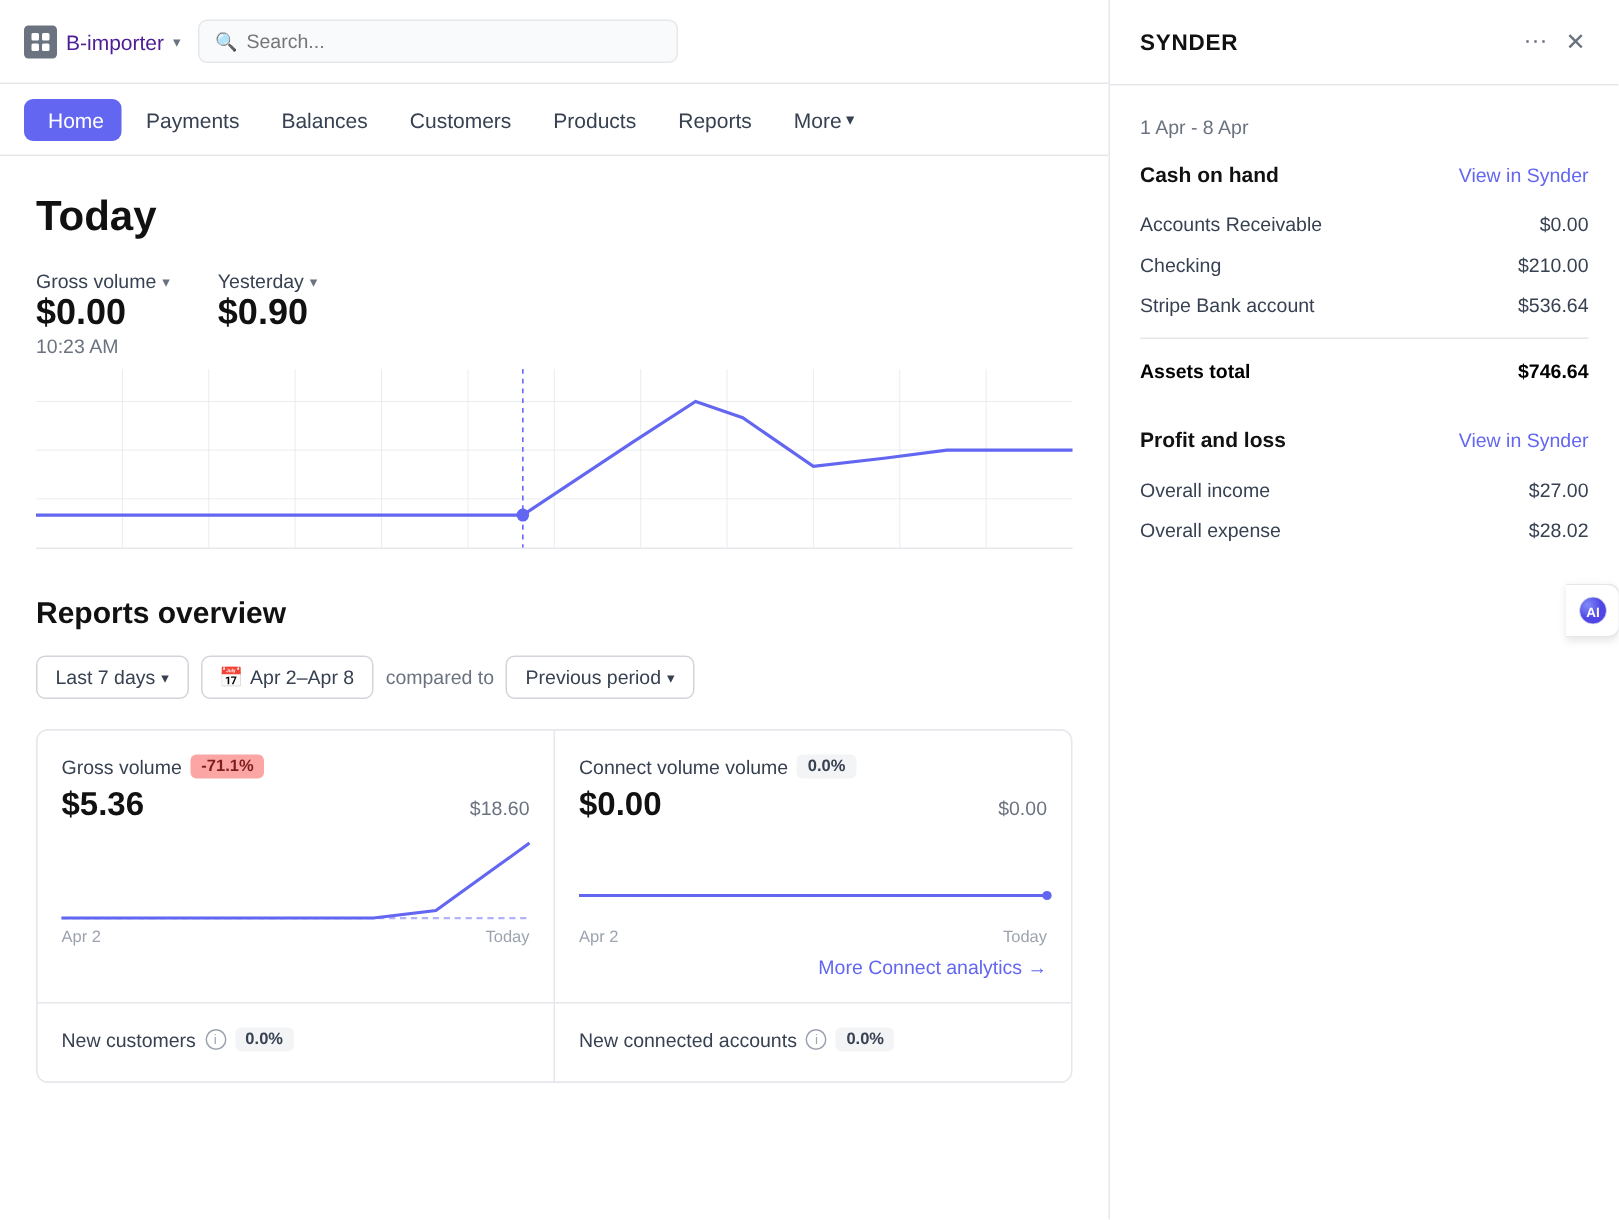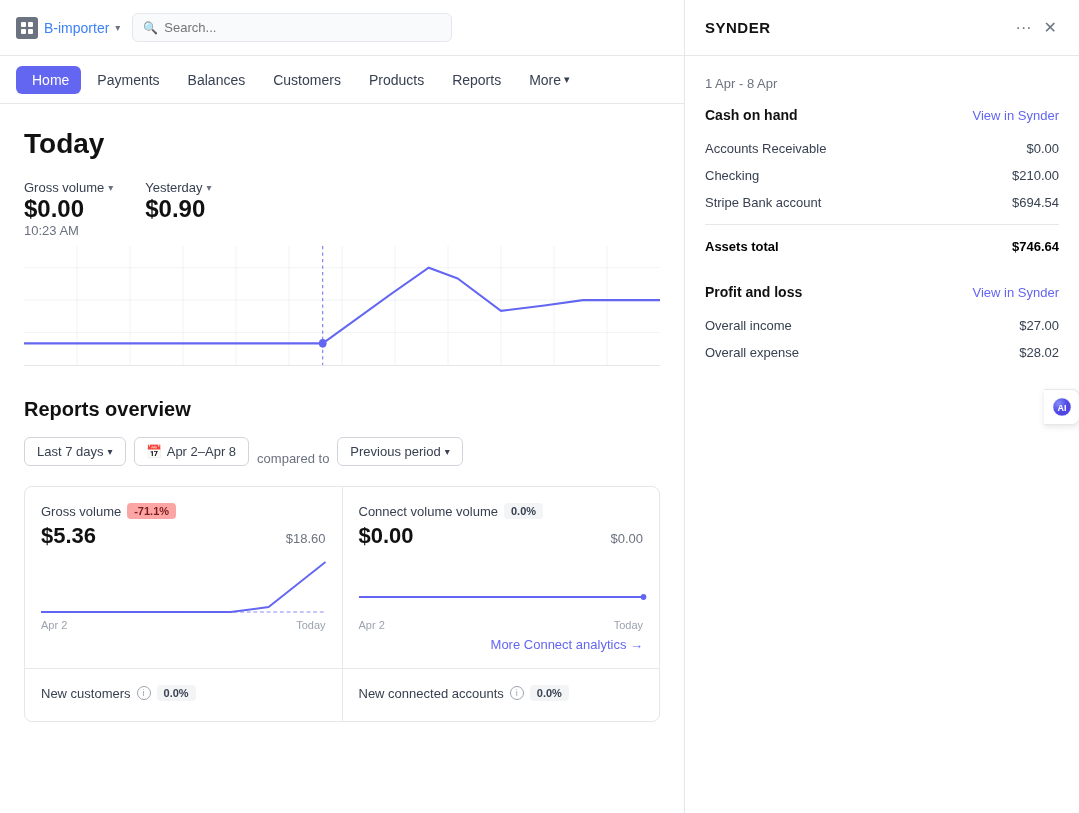--- a/index.html
+++ b/index.html
@@ -5,21 +5,21 @@
     * { box-sizing: border-box; margin: 0; padding: 0; }
     body { font-family: -apple-system, BlinkMacSystemFont, 'Segoe UI', sans-serif; background: #fff; display: flex; height: 813px; overflow: hidden; }
 
     
     .main-content { flex: 1; display: flex; flex-direction: column; overflow: hidden; }
 
     
     .top-bar { display: flex; align-items: center; padding: 0 16px; height: 56px; border-bottom: 1px solid #e5e7eb; background: #fff; gap: 12px; }
     .app-logo { display: flex; align-items: center; gap: 6px; cursor: pointer; }
     .app-logo-icon { width: 22px; height: 22px; background: #6b7280; border-radius: 3px; display: flex; align-items: center; justify-content: center; }
-    .app-logo-name { font-size: 14px; font-weight: 500; color: #3b82f6; }
+    .app-logo-name { font-size: 14px; font-weight: 500; color: #4c1d95; }
     .app-logo-chevron { font-size: 10px; color: #6b7280; }
     .search-bar { flex: 1; max-width: 320px; display: flex; align-items: center; background: #f9fafb; border: 1px solid #e5e7eb; border-radius: 6px; padding: 6px 10px; gap: 6px; }
     .search-icon { color: #9ca3af; font-size: 12px; }
     .search-input { border: none; background: transparent; font-size: 13px; color: #0f172a; outline: none; width: 100%; }
 
     
     .nav-bar { display: flex; align-items: center; padding: 0 16px; height: 48px; border-bottom: 1px solid #e5e7eb; background: #fff; gap: 4px; }
     .nav-item { padding: 6px 12px; border-radius: 6px; font-size: 14px; font-weight: 500; cursor: pointer; color: #374151; white-space: nowrap; }
     .nav-item.active { background: #6366f1; color: #fff; padding-left: 16px; }
     .nav-more { display: flex; align-items: center; gap: 3px; }
@@ -39,21 +39,21 @@
     .metric-subvalue { font-size: 13px; color: #6b7280; }
 
     
     .chart-container { width: 100%; height: 120px; position: relative; margin-bottom: 4px; border-bottom: 1px solid #e5e7eb; }
     .chart-axis { display: flex; justify-content: space-between; font-size: 11px; color: #9ca3af; padding-top: 4px; }
     .chart-now-label { color: #6366f1; }
 
     
     .reports-section { margin-top: 32px; }
     .reports-title { font-size: 20px; font-weight: 700; color: #111; margin-bottom: 16px; }
-    .reports-controls { display: flex; align-items: flex-end; gap: 8px; margin-bottom: 20px; flex-wrap: wrap; }
+    .reports-controls { display: flex; align-items: center; gap: 8px; margin-bottom: 20px; flex-wrap: wrap; }
     .reports-btn { display: flex; align-items: center; gap: 4px; padding: 6px 12px; border: 1px solid #d1d5db; border-radius: 6px; background: #fff; font-size: 13px; color: #374151; cursor: pointer; }
     .reports-btn-chevron { font-size: 10px; }
     .reports-date { display: flex; align-items: center; gap: 4px; padding: 6px 12px; border: 1px solid #d1d5db; border-radius: 6px; background: #fff; font-size: 13px; color: #374151; }
     .compared-to { font-size: 13px; color: #6b7280; }
 
     
     .metrics-grid { display: grid; grid-template-columns: 1fr 1fr; gap: 1px; background: #e5e7eb; border: 1px solid #e5e7eb; border-radius: 8px; overflow: hidden; }
     .metric-card { background: #fff; padding: 16px; }
     .metric-card-header { display: flex; align-items: center; justify-content: space-between; margin-bottom: 4px; }
     .metric-card-title { font-size: 13px; color: #374151; font-weight: 500; display: flex; align-items: center; gap: 6px; }
@@ -70,21 +70,21 @@
 
     
     .link-row { display: flex; justify-content: flex-end; margin-top: 6px; }
     .link-text { font-size: 13px; color: #6366f1; cursor: pointer; display: flex; align-items: center; gap: 3px; }
 
     
     .metric-card-badge-row { display: flex; align-items: center; gap: 6px; }
     .info-icon { width: 14px; height: 14px; border-radius: 50%; border: 1px solid #9ca3af; font-size: 9px; color: #9ca3af; display: inline-flex; align-items: center; justify-content: center; }
 
     
-    .right-panel { width: 395px; border-left: 1px solid #e5e7eb; background: #fff; display: flex; flex-direction: column; position: relative; }
+    .right-panel { width: 340px; border-left: 1px solid #e5e7eb; background: #fff; display: flex; flex-direction: column; position: relative; }
     .panel-header { display: flex; align-items: center; justify-content: space-between; padding: 16px 20px; border-bottom: 1px solid #e5e7eb; }
     .panel-title { font-size: 15px; font-weight: 700; color: #111; letter-spacing: 0.5px; }
     .panel-actions { display: flex; gap: 8px; align-items: center; }
     .panel-icon-btn { background: none; border: none; cursor: pointer; color: #6b7280; font-size: 16px; padding: 2px; }
 
     .panel-body { padding: 20px; flex: 1; overflow-y: auto; }
     .panel-date { font-size: 13px; color: #6b7280; margin-bottom: 16px; }
     .panel-section-header { display: flex; justify-content: space-between; align-items: center; margin-bottom: 12px; }
     .panel-section-title { font-size: 14px; font-weight: 700; color: #111; }
     .panel-link { font-size: 13px; color: #6366f1; cursor: pointer; }
@@ -306,21 +306,21 @@
       <span class="panel-row-value">$0.00</span>
     </div>
 
     <div class="panel-row">
       <span class="panel-row-label">Checking</span>
       <span class="panel-row-value">$210.00</span>
     </div>
 
     <div class="panel-row">
       <span class="panel-row-label">Stripe Bank account</span>
-      <span class="panel-row-value">$694.54</span>
+      <span class="panel-row-value">$536.64</span>
     </div>
 
     <div class="panel-divider"></div>
 
     <div class="panel-total-row">
       <span>Assets total</span>
       <span>$746.64</span>
     </div>
 
     <div class="panel-section-gap">

